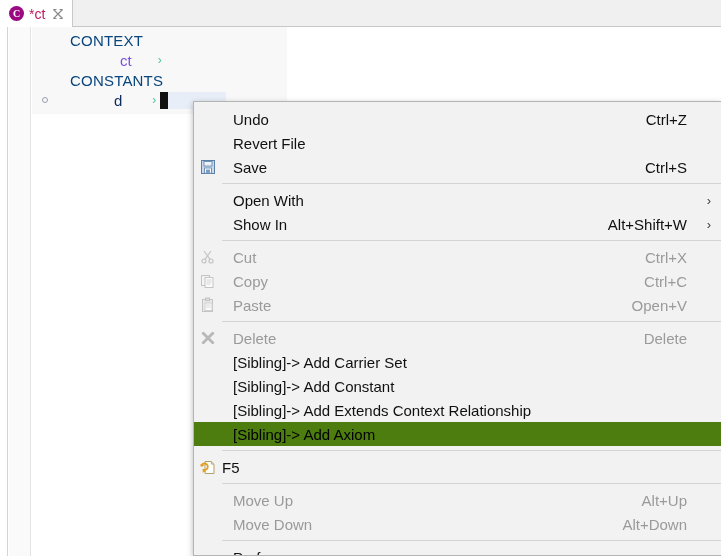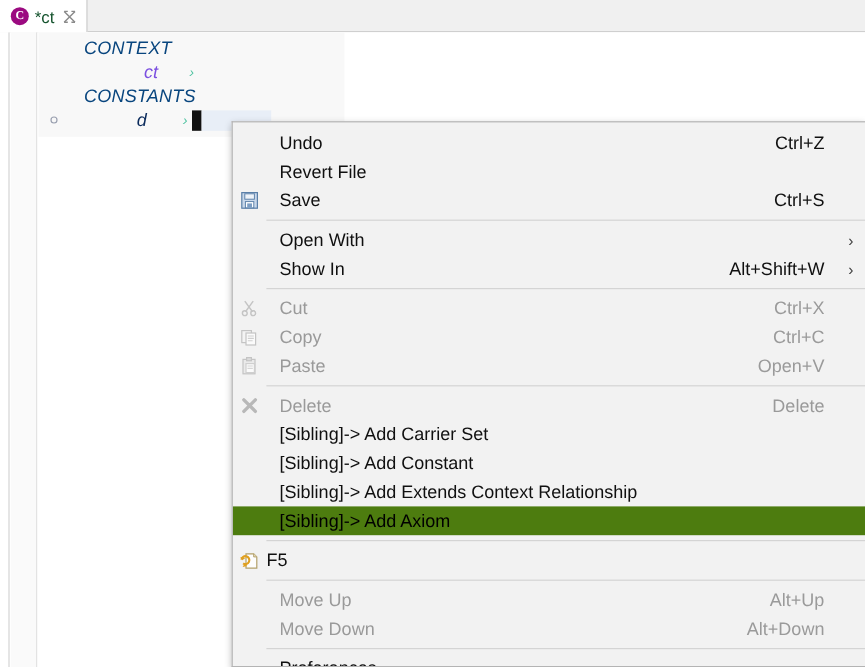--- a/index.html
+++ b/index.html
@@ -46,21 +46,21 @@
     color: #ffffff;
     font-size: 10px;
     font-weight: bold;
     line-height: 1;
     font-family: "Liberation Serif", serif;
     flex: 0 0 auto;
   }
   .tab-label {
     margin-left: 5px;
     font-size: 14px;
-    color: #14532d;
+    color: #be185d;
     white-space: nowrap;
   }
   .tab-close {
     margin-left: 7px;
     width: 12px; height: 12px;
     flex: 0 0 auto;
     color: #8a8a8a;
     position: relative;
   }
   .tab-close svg { display:block; }
@@ -94,21 +94,20 @@
     left: 32px; top: 0;
     right: 0; height: 529px;
     background: #ffffff;
   }
   .code-block {
     position: absolute;
     left: 0; top: 0;
     width: 255px;
     background: #f8f8f8;
     padding: 3px 0 4px 0;
-    font-style: italic;
   }
   .line {
     height: 20px;
     display: flex;
     align-items: center;
     font-family: "Liberation Sans", sans-serif;
     font-size: 15px;
     white-space: pre;
     position: relative;
   }

